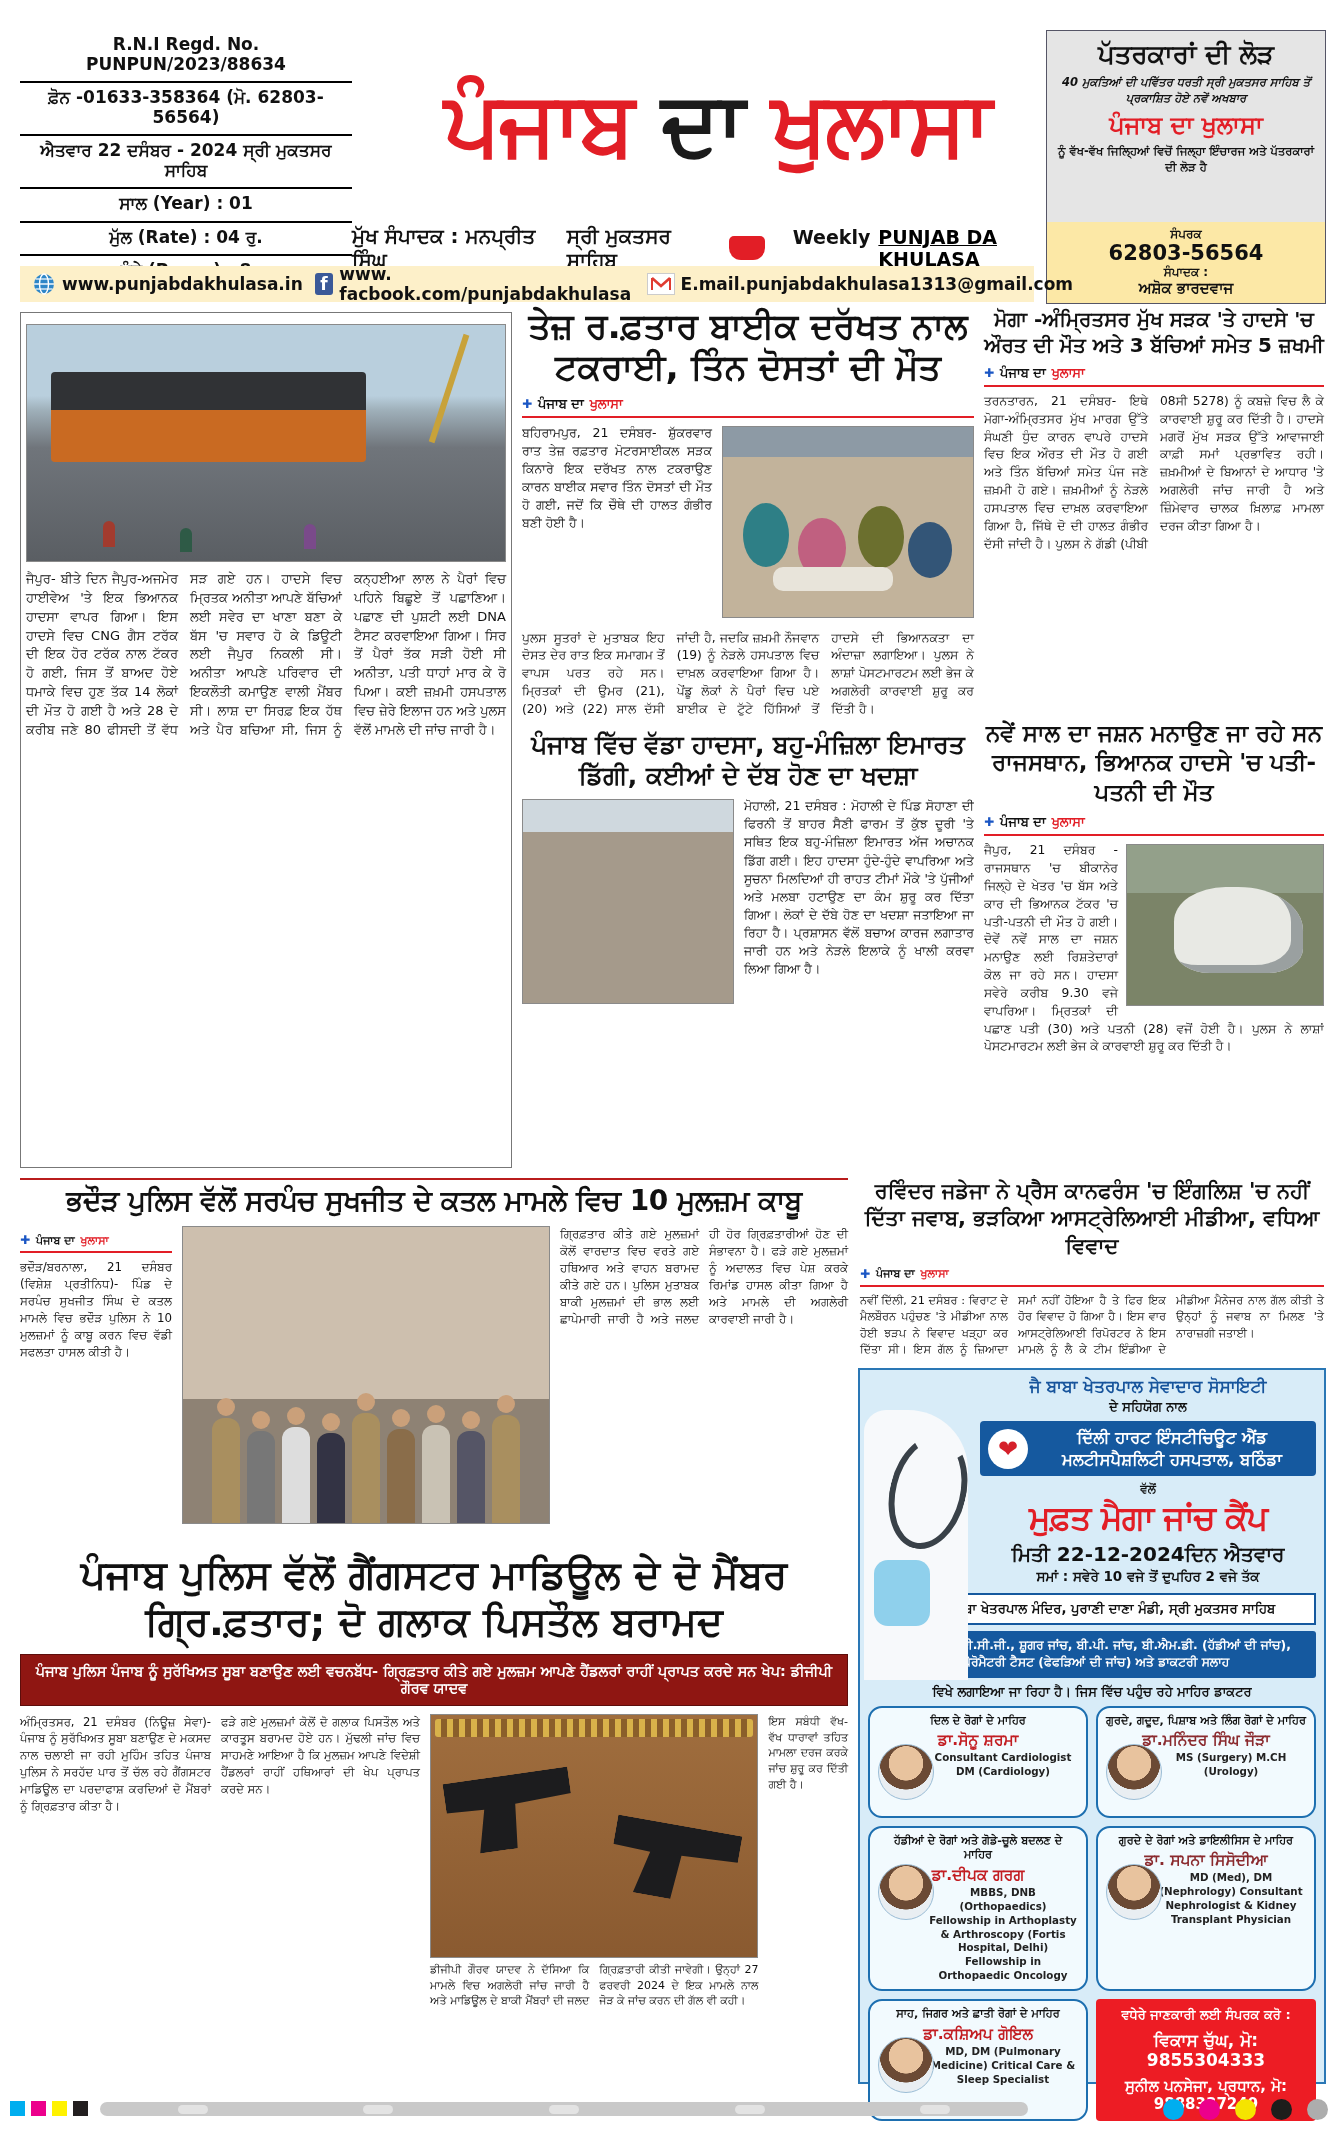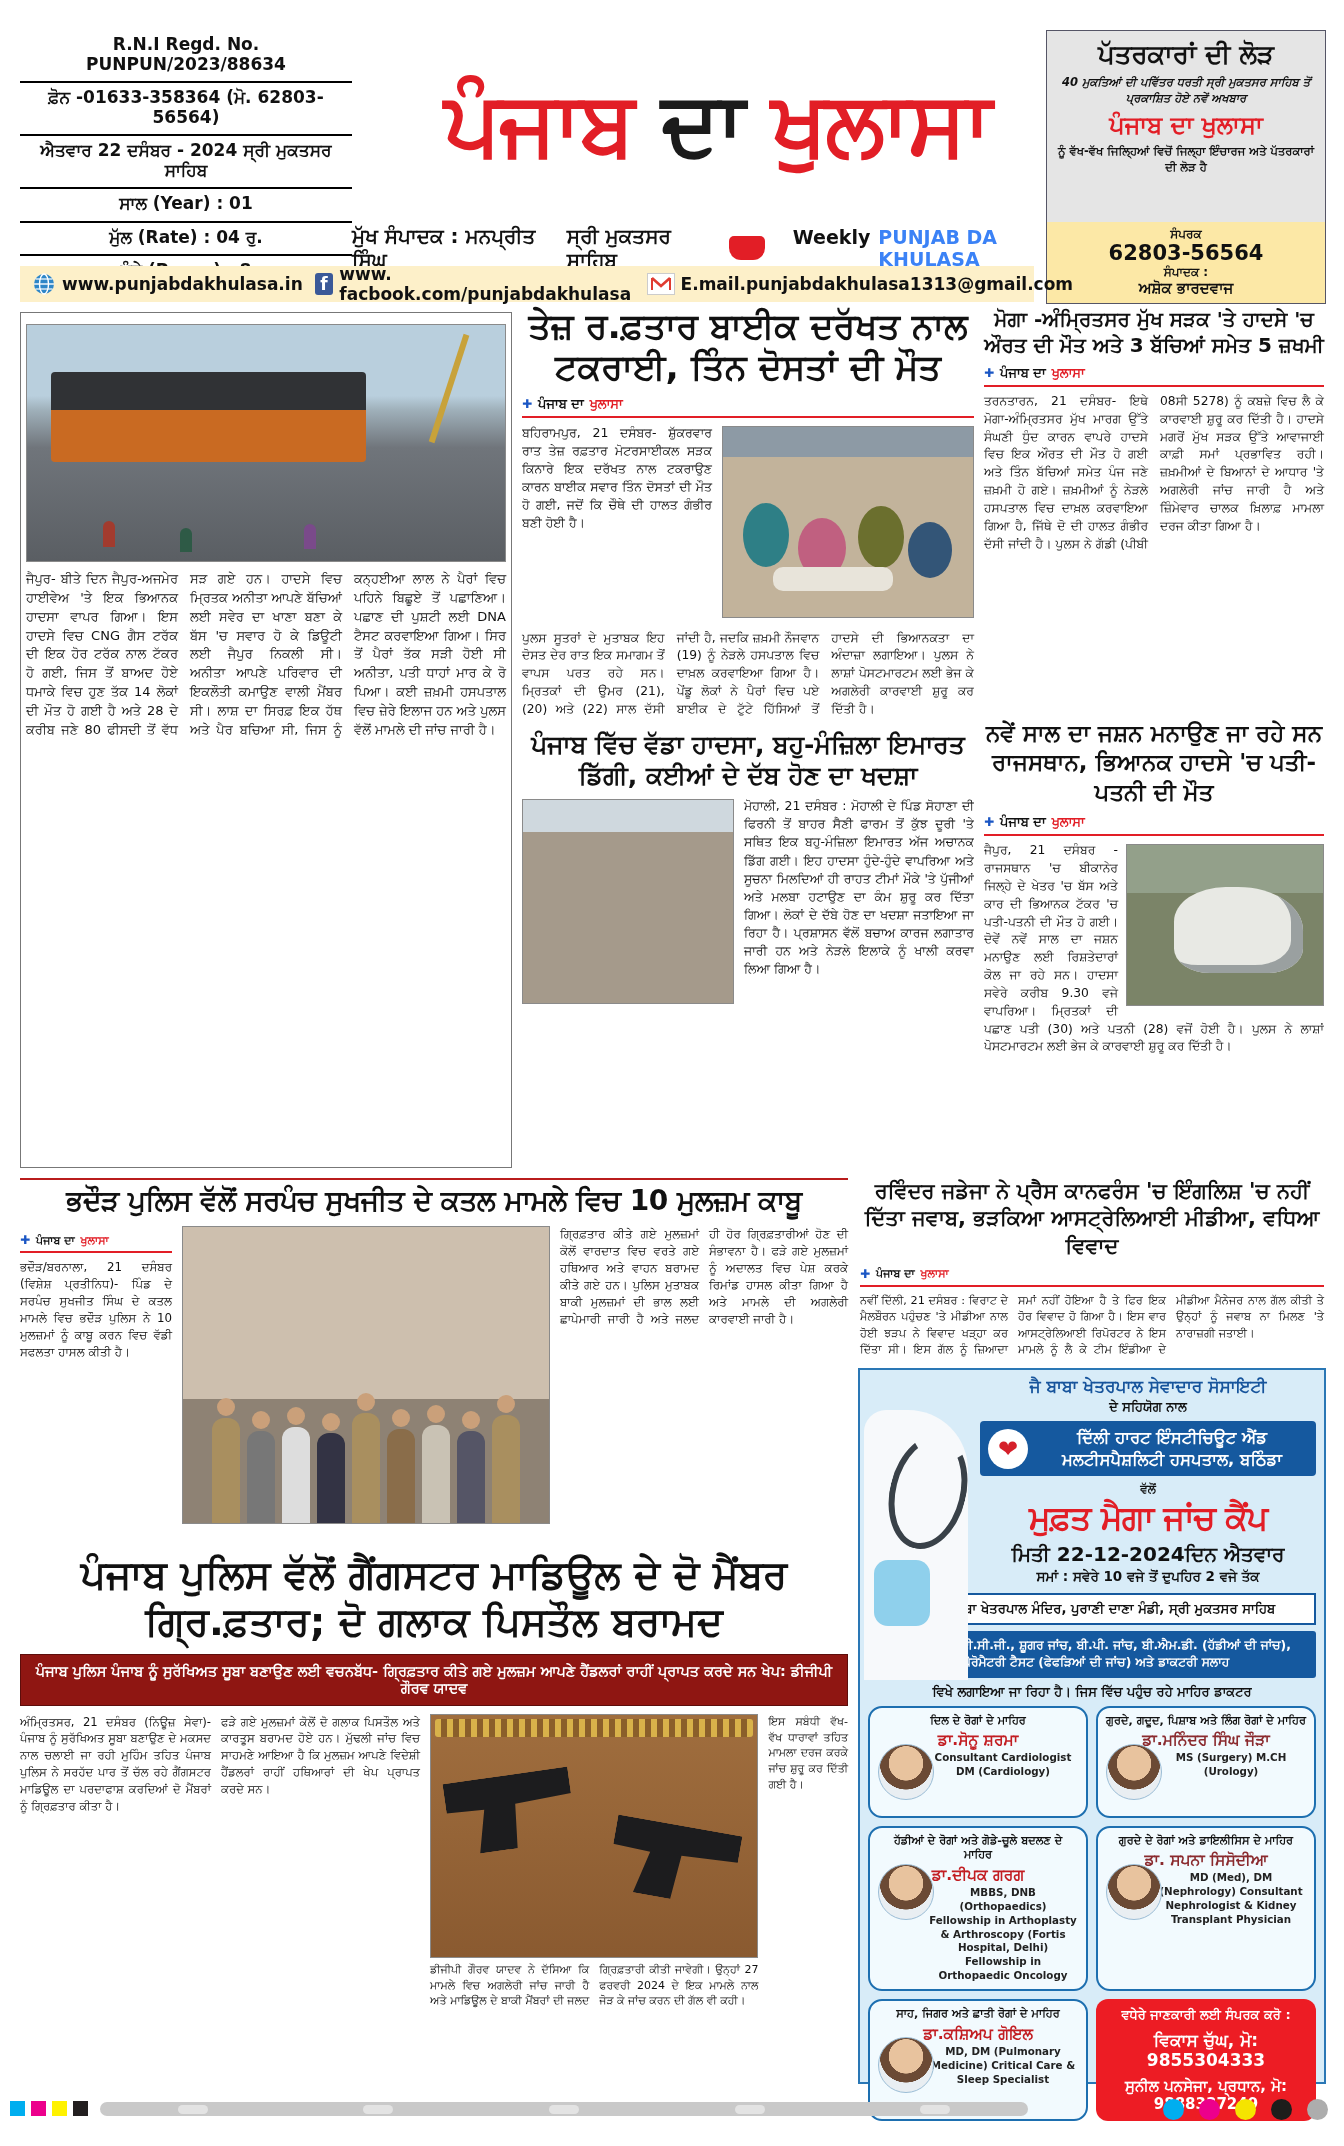--- a/index.html
+++ b/index.html
@@ -7,21 +7,21 @@
         font-family:"DejaVu Sans","Liberation Sans",sans-serif;color:#111;overflow:hidden;}
   
   .rni-box{position:absolute;left:20px;top:30px;width:332px;}
   .rni-row{border-bottom:2px solid #000;padding:5px 2px 7px;text-align:center;font-weight:700;font-size:17px;line-height:1.15;}
   .main-title{position:absolute;left:352px;top:34px;width:730px;height:180px;text-align:center;
               font-size:88px;font-weight:800;line-height:180px;white-space:nowrap;letter-spacing:-2px;}
   .t-red{color:#e21e26;} .t-black{color:#1b1b1b;}
   .editor-row{position:absolute;left:352px;top:224px;width:700px;display:flex;align-items:center;gap:28px;
               font-weight:700;font-size:20px;}
   .red-blob{width:36px;height:24px;background:#e21e26;border-radius:5px 5px 12px 12px;flex:0 0 auto;}
-  .w-black{color:#111;} .w-red{color:#3b82f6;}
+  .w-black{color:#111;} .w-red{color:#000000;text-decoration:underline;}
   .weekly-wrap{display:flex;gap:8px;font-size:19px;font-weight:800;}
   .recruit-box{position:absolute;left:1046px;top:30px;width:278px;height:272px;background:#e5e5e5;
                border:1px solid #556;text-align:center;display:flex;flex-direction:column;}
   .rb-title{font-size:26px;font-weight:800;padding-top:8px;}
   .rb-line1{font-size:11.5px;font-weight:700;font-style:italic;padding:5px 12px 2px;line-height:1.35;}
   .rb-name{font-size:24px;font-weight:800;color:#e21e26;padding:3px 0;}
   .rb-line2{font-size:11.5px;font-weight:700;padding:2px 10px;line-height:1.35;}
   .rb-contact{background:#fce8a6;margin-top:auto;padding:5px 0 6px;}
   .rb-contact-label{font-size:12px;font-weight:700;}
   .rb-phone{font-size:21px;font-weight:800;}
@@ -126,21 +126,21 @@
   .ad-services{background:#15599f;color:#fff;font-size:12.3px;font-weight:700;text-align:center;
                padding:6px;border-radius:3px;line-height:1.4;}
   .ad-intro{font-size:13px;font-weight:800;text-align:center;margin:6px 0;}
   .cards{display:grid;grid-template-columns:1fr 1fr;gap:8px;}
   .card{background:#f2fafe;border:2px solid #1d6fb0;border-radius:14px;padding:6px 8px;min-height:112px;position:relative;box-sizing:border-box;}
   .avatar{position:absolute;left:8px;top:36px;width:54px;height:54px;border-radius:50%;
           background:radial-gradient(circle at 50% 34%,#e8c39e 0 38%,#6b4a35 39% 58%,#e9eef2 59% 100%);border:1px solid #9bbdd6;}
   .spec{font-size:11.3px;font-weight:800;text-align:center;line-height:1.3;}
   .dname{font-size:15.5px;font-weight:800;color:#c21d22;text-align:center;margin:3px 0 2px;}
   .quals{font-size:10.3px;font-weight:700;text-align:center;color:#222;margin-left:50px;line-height:1.35;}
-  .contact-box{background:#ed1c24;border-radius:12px;color:#fff;text-align:center;display:flex;
+  .contact-box{background:#ed1c24;border-radius:4px;color:#fff;text-align:center;display:flex;
                flex-direction:column;justify-content:center;gap:7px;padding:8px;}
   .cbx-label{font-size:13px;font-weight:700;}
   .cbx-p1{font-size:17px;font-weight:800;}
   .cbx-p2{font-size:15px;font-weight:800;}
   
   .pressmarks{position:absolute;left:0;top:2096px;width:1344px;height:28px;}
   .pm-squares{position:absolute;left:10px;top:5px;display:flex;gap:6px;}
   .pm-sq{width:15px;height:15px;}
   .pm-bar{position:absolute;left:100px;top:6px;width:928px;height:14px;background:#c9c9c9;border-radius:7px;
           display:flex;align-items:center;justify-content:space-around;}

